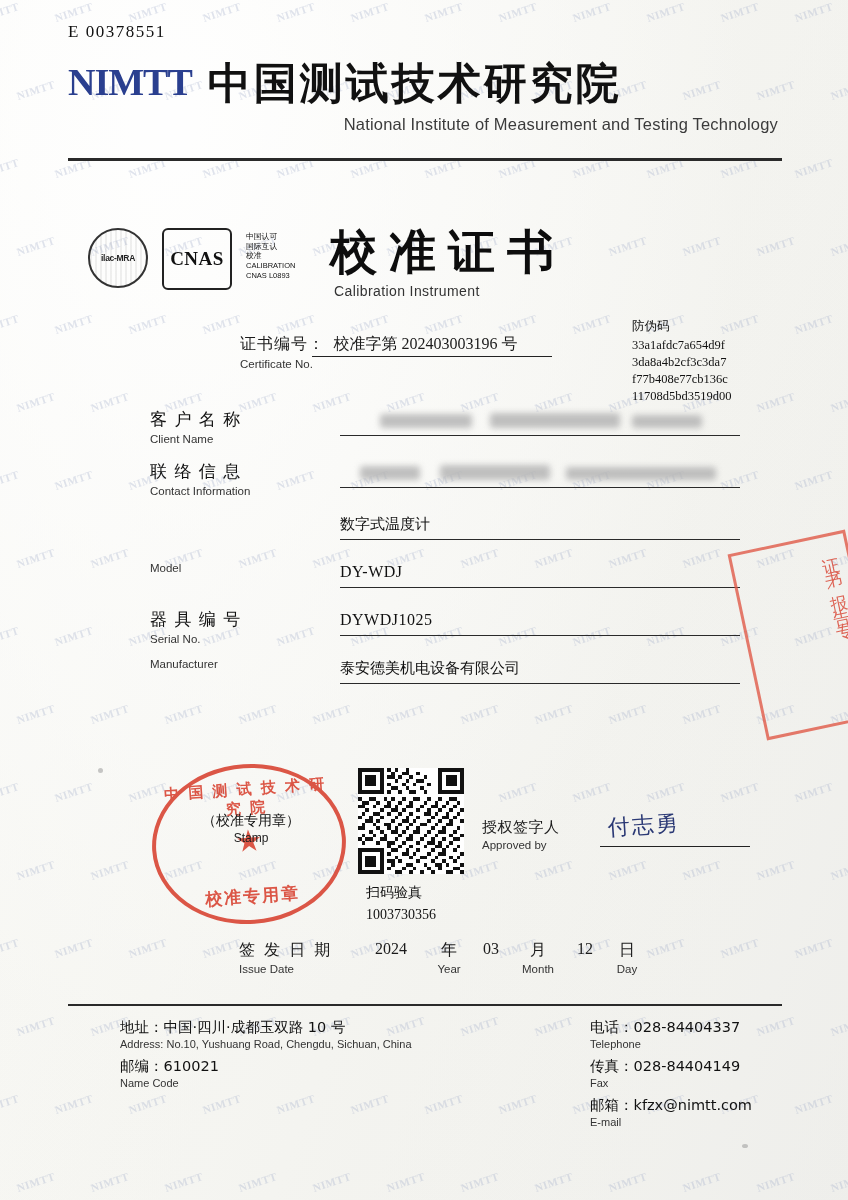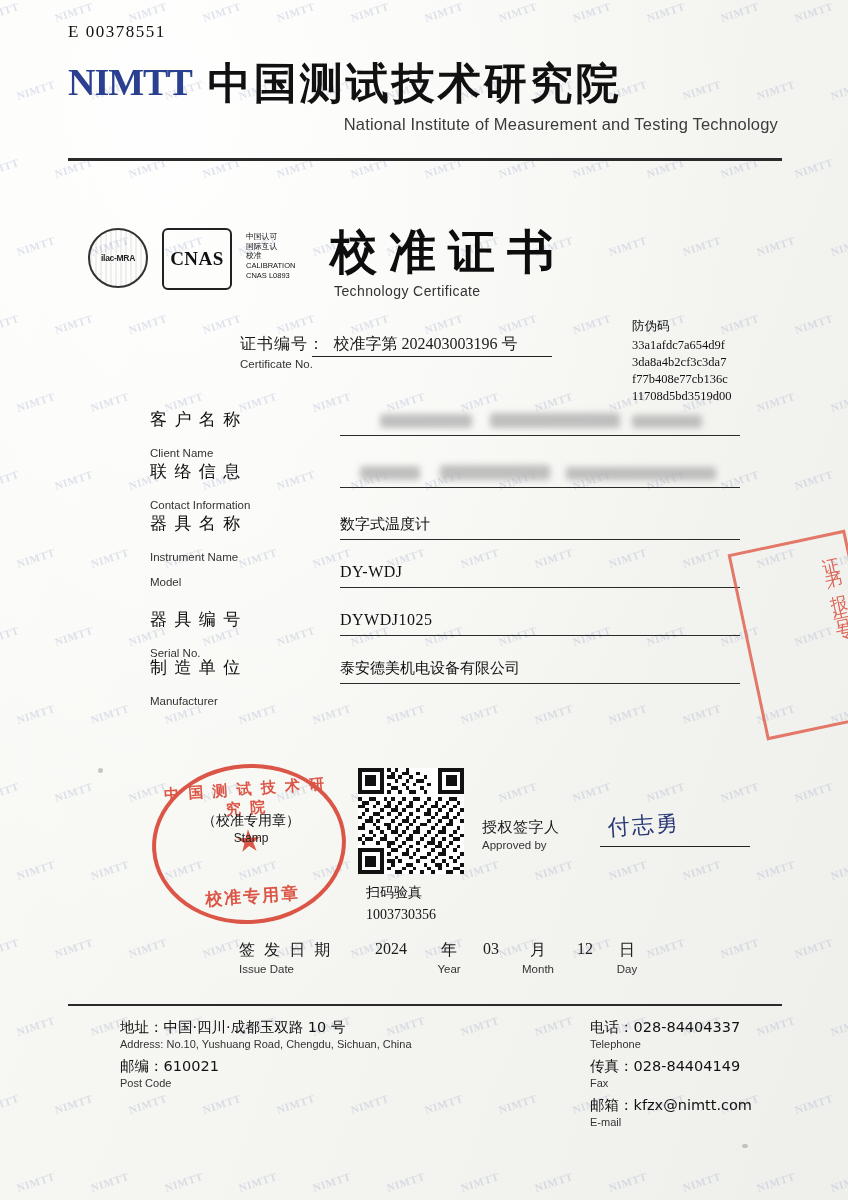--- a/index.html
+++ b/index.html
@@ -231,21 +231,21 @@
   .field .lab-cn {
     font-family: "DejaVu Sans", sans-serif;
     font-size: 17px;
     letter-spacing: 1px;
     color: #111;
     white-space: nowrap;
   }
   .field .lab-en {
     font-size: 11.5px;
     color: #333;
-    margin-top: 16px;
+    margin-top: 2px;
     white-space: nowrap;
   }
   .field .line {
     position: absolute;
     left: 190px;
     top: 27px;
     width: 400px;
     height: 1px;
     background: #2a2a2a;
   }
@@ -743,21 +743,21 @@
     </div>
     <div id="cnas-text">
       <div class="cn">中国认可</div>
       <div class="cn">国际互认</div>
       <div class="cn">校准</div>
       <div>CALIBRATION</div>
       <div>CNAS L0893</div>
     </div>
     <div>
       <div id="title-cn">校准证书</div>
-      <div id="title-en">Technology Certificate</div>
+      <div id="title-en">Calibration Instrument</div>
     </div>
   </div>
 
   <div id="anti-code">
     <div class="label">防伪码</div>
     <div>33a1afdc7a654d9f</div>
     <div>3da8a4b2cf3c3da7</div>
     <div>f77b408e77cb136c</div>
     <div>11708d5bd3519d00</div>
   </div>
@@ -791,24 +791,20 @@
     </div>
     <div class="redacted">
       <div class="blur" style="left:20px;top:2px;width:60px;height:14px;"></div>
       <div class="blur" style="left:100px;top:1px;width:110px;height:15px;"></div>
       <div class="blur" style="left:226px;top:3px;width:150px;height:13px;"></div>
     </div>
     <div class="line"></div>
   </div>
 
   <div class="field" style="top:512px">
-    <div class="labels">
-      <div class="lab-cn">器 具 名 称</div>
-      <div class="lab-en">Instrument Name</div>
-    </div>
     <div class="value">数字式温度计</div>
     <div class="line"></div>
   </div>
 
   <div class="field" style="top:560px">
     <div class="labels">
       <div class="lab-en">Model</div>
     </div>
     <div class="value serif">DY-WDJ</div>
     <div class="line"></div>
@@ -818,21 +814,20 @@
     <div class="labels">
       <div class="lab-cn">器 具 编 号</div>
       <div class="lab-en">Serial No.</div>
     </div>
     <div class="value serif">DYWDJ1025</div>
     <div class="line"></div>
   </div>
 
   <div class="field" style="top:656px">
     <div class="labels">
-      <div class="lab-cn">制 造 单 位</div>
       <div class="lab-en">Manufacturer</div>
     </div>
     <div class="value">泰安德美机电设备有限公司</div>
     <div class="line"></div>
   </div>
 
   <div id="side-stamp">证 书／报 告 专</div>
 
   <div id="stamp">
     <div class="arc-top">中 国 测 试 技 术 研 究 院</div>
@@ -1092,21 +1087,21 @@
   <div id="footer-rule"></div>
 
   <div id="footer">
     <div id="footer-left">
       <div class="fgroup">
         <div class="cn">地址：中国·四川·成都玉双路 10 号</div>
         <div class="en">Address: No.10, Yushuang Road, Chengdu, Sichuan, China</div>
       </div>
       <div class="fgroup">
         <div class="cn">邮编：610021</div>
-        <div class="en">Post Code</div>
+        <div class="en">Name Code</div>
       </div>
     </div>
     <div id="footer-right">
       <div class="fgroup">
         <div class="cn">电话：028-84404337</div>
         <div class="en">Telephone</div>
       </div>
       <div class="fgroup">
         <div class="cn">传真：028-84404149</div>
         <div class="en">Fax</div>

